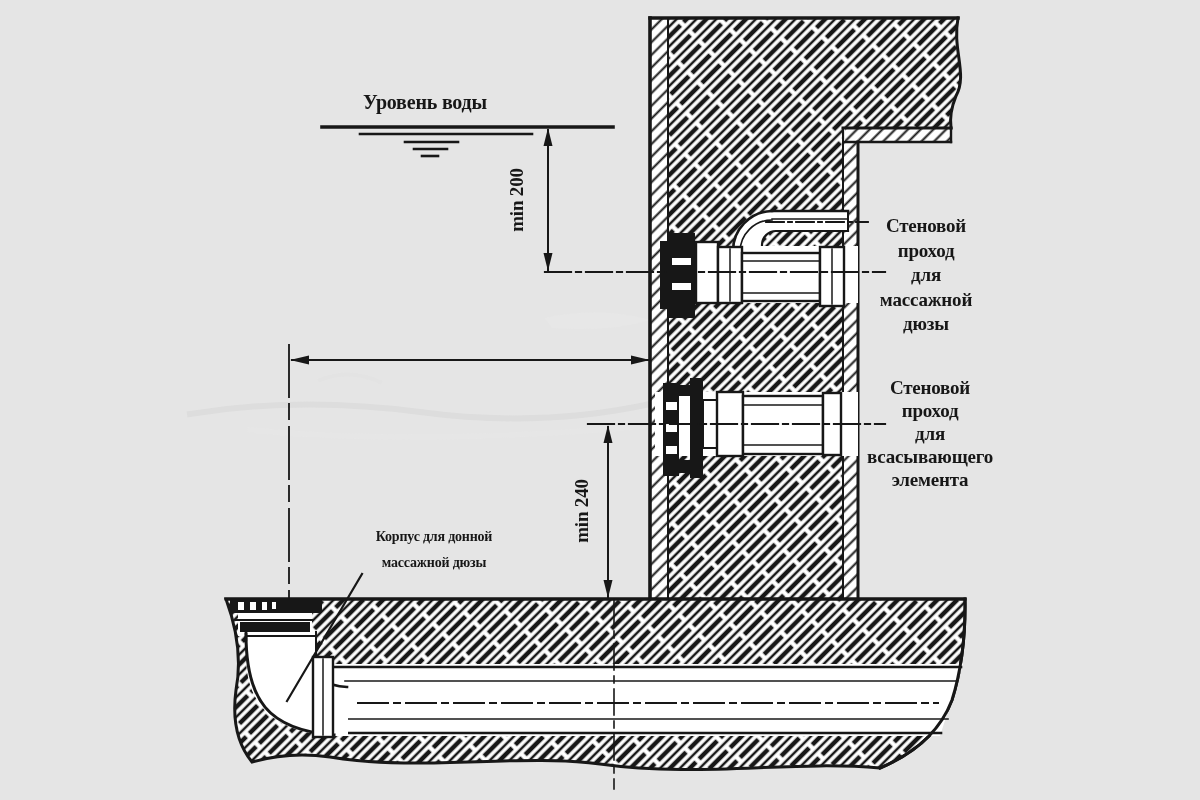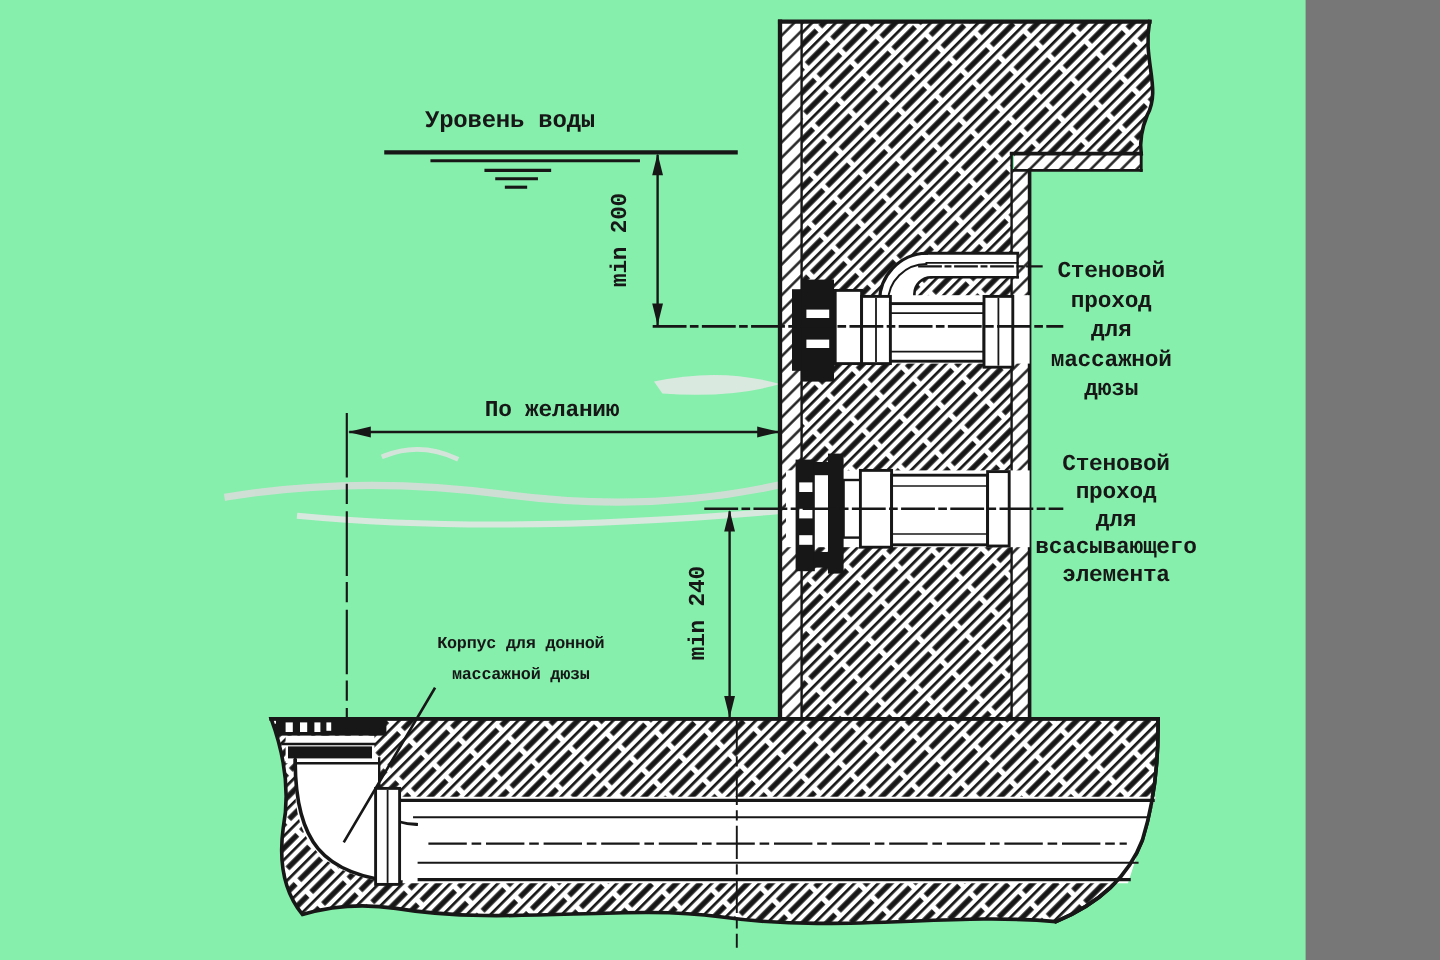--- a/index.html
+++ b/index.html
@@ -1,18 +1,18 @@
 <!DOCTYPE html>
 <html><head>
 <meta charset="utf-8">
 <style>
   html,body{margin:0;padding:0;background:#777;}
   #stage{
-    position:relative;width:1088px;height:800px;background:#86efac;
-    overflow:hidden;font-family:Liberation Mono, monospace;
+    position:relative;width:1200px;height:800px;background:#e5e5e5;
+    overflow:hidden;font-family:Liberation Serif, serif;
   }
   #drawing{position:absolute;left:0;top:0;}
   .lbl{
     position:absolute;color:#171717;font-weight:700;
     text-align:center;white-space:pre-line;line-height:24px;
     letter-spacing:-0.2px;
   }
   .lbl-water{left:310px;top:90px;width:230px;font-size:20px;}
   .lbl-min200{left:452px;top:187px;width:130px;height:26px;font-size:19px;
     transform:rotate(-90deg);transform-origin:center;line-height:26px;}
@@ -195,21 +195,20 @@
     <line x1="608" y1="427" x2="608" y2="597" stroke-width="2"></line>
     <polygon points="608,425 603.5,443 612.5,443" stroke="none"></polygon>
     <polygon points="608,598 603.5,580 612.5,580" stroke="none"></polygon>
   </g>
 
   <line x1="362" y1="574" x2="287" y2="701" stroke="#171717" stroke-width="2.2"></line>
 </svg>
 
 <div class="lbl lbl-water">Уровень воды</div>
 <div class="lbl lbl-min200">min 200</div>
-<div class="lbl lbl-optional">По желанию</div>
 <div class="lbl lbl-min240">min 240</div>
 <div class="lbl lbl-massage">Стеновой
 проход
 для
 массажной
 дюзы</div>
 <div class="lbl lbl-suction">Стеновой
 проход
 для
 всасывающего

